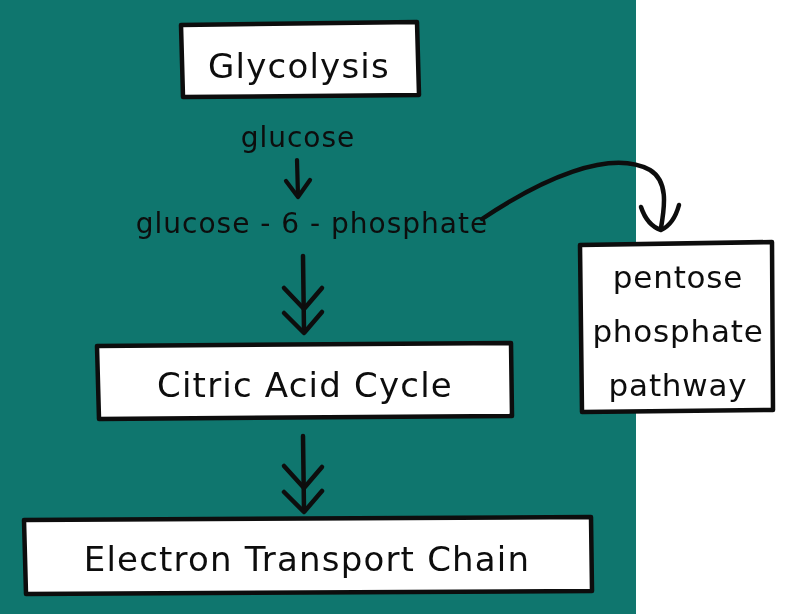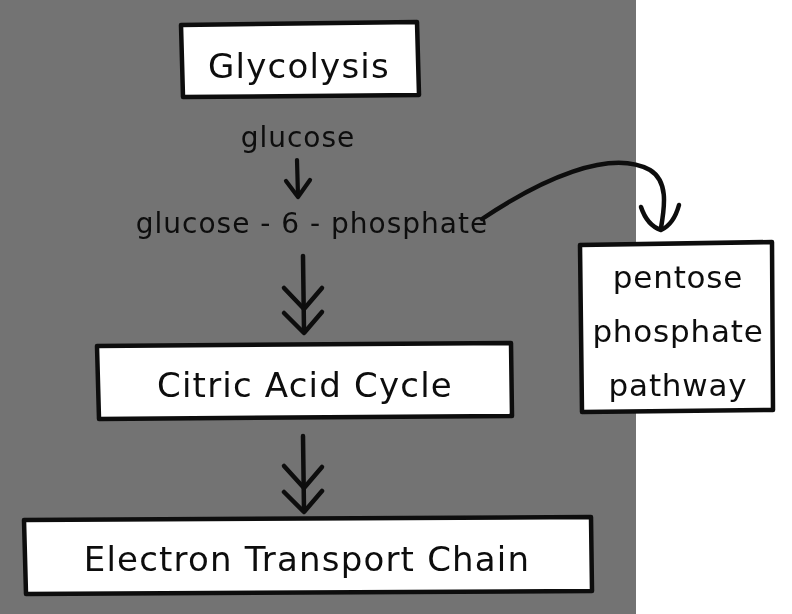--- a/index.html
+++ b/index.html
@@ -10,21 +10,21 @@
   body {
     width: 792px;
     height: 614px;
     overflow: hidden;
     font-family: "DejaVu Sans", sans-serif;
   }
   #diagram-root {
     position: relative;
     width: 636px;
     height: 614px;
-    background: #737373;
+    background: #0f766e;
   }
   svg#diagram-svg {
     position: absolute;
     top: 0;
     left: 0;
     width: 792px;
     height: 614px;
   }
   .node-box {
     fill: #ffffff;

